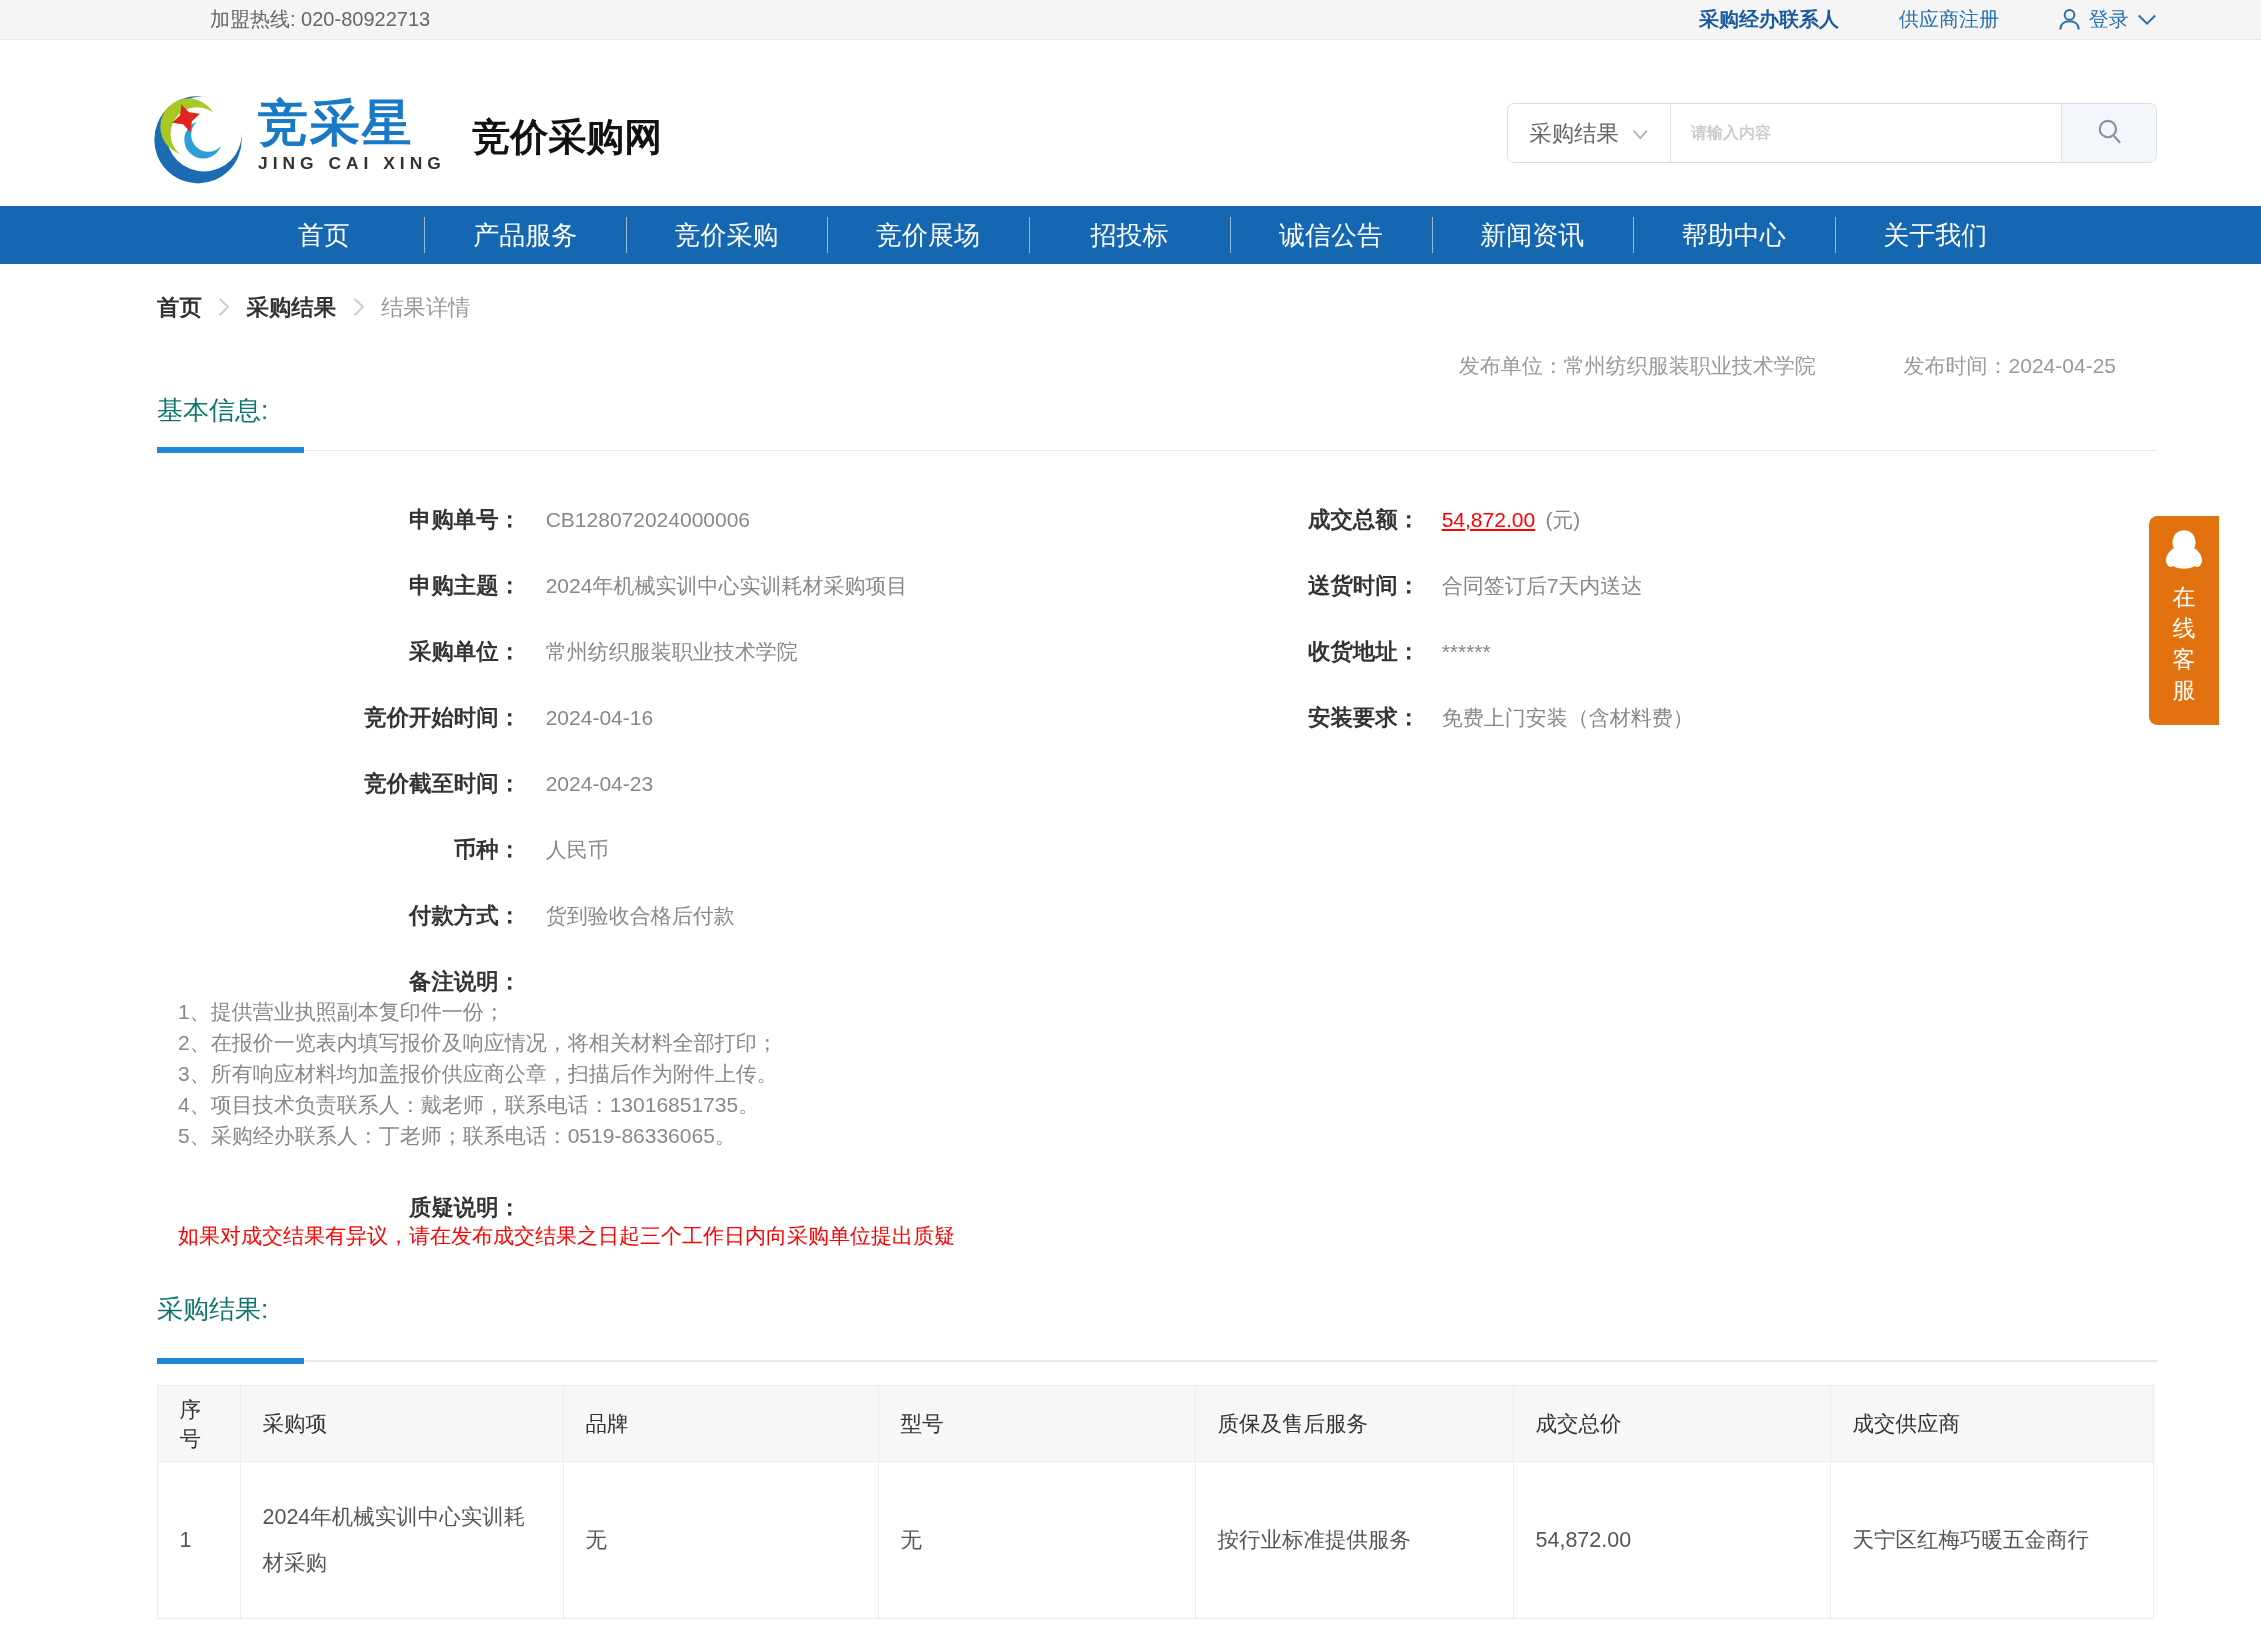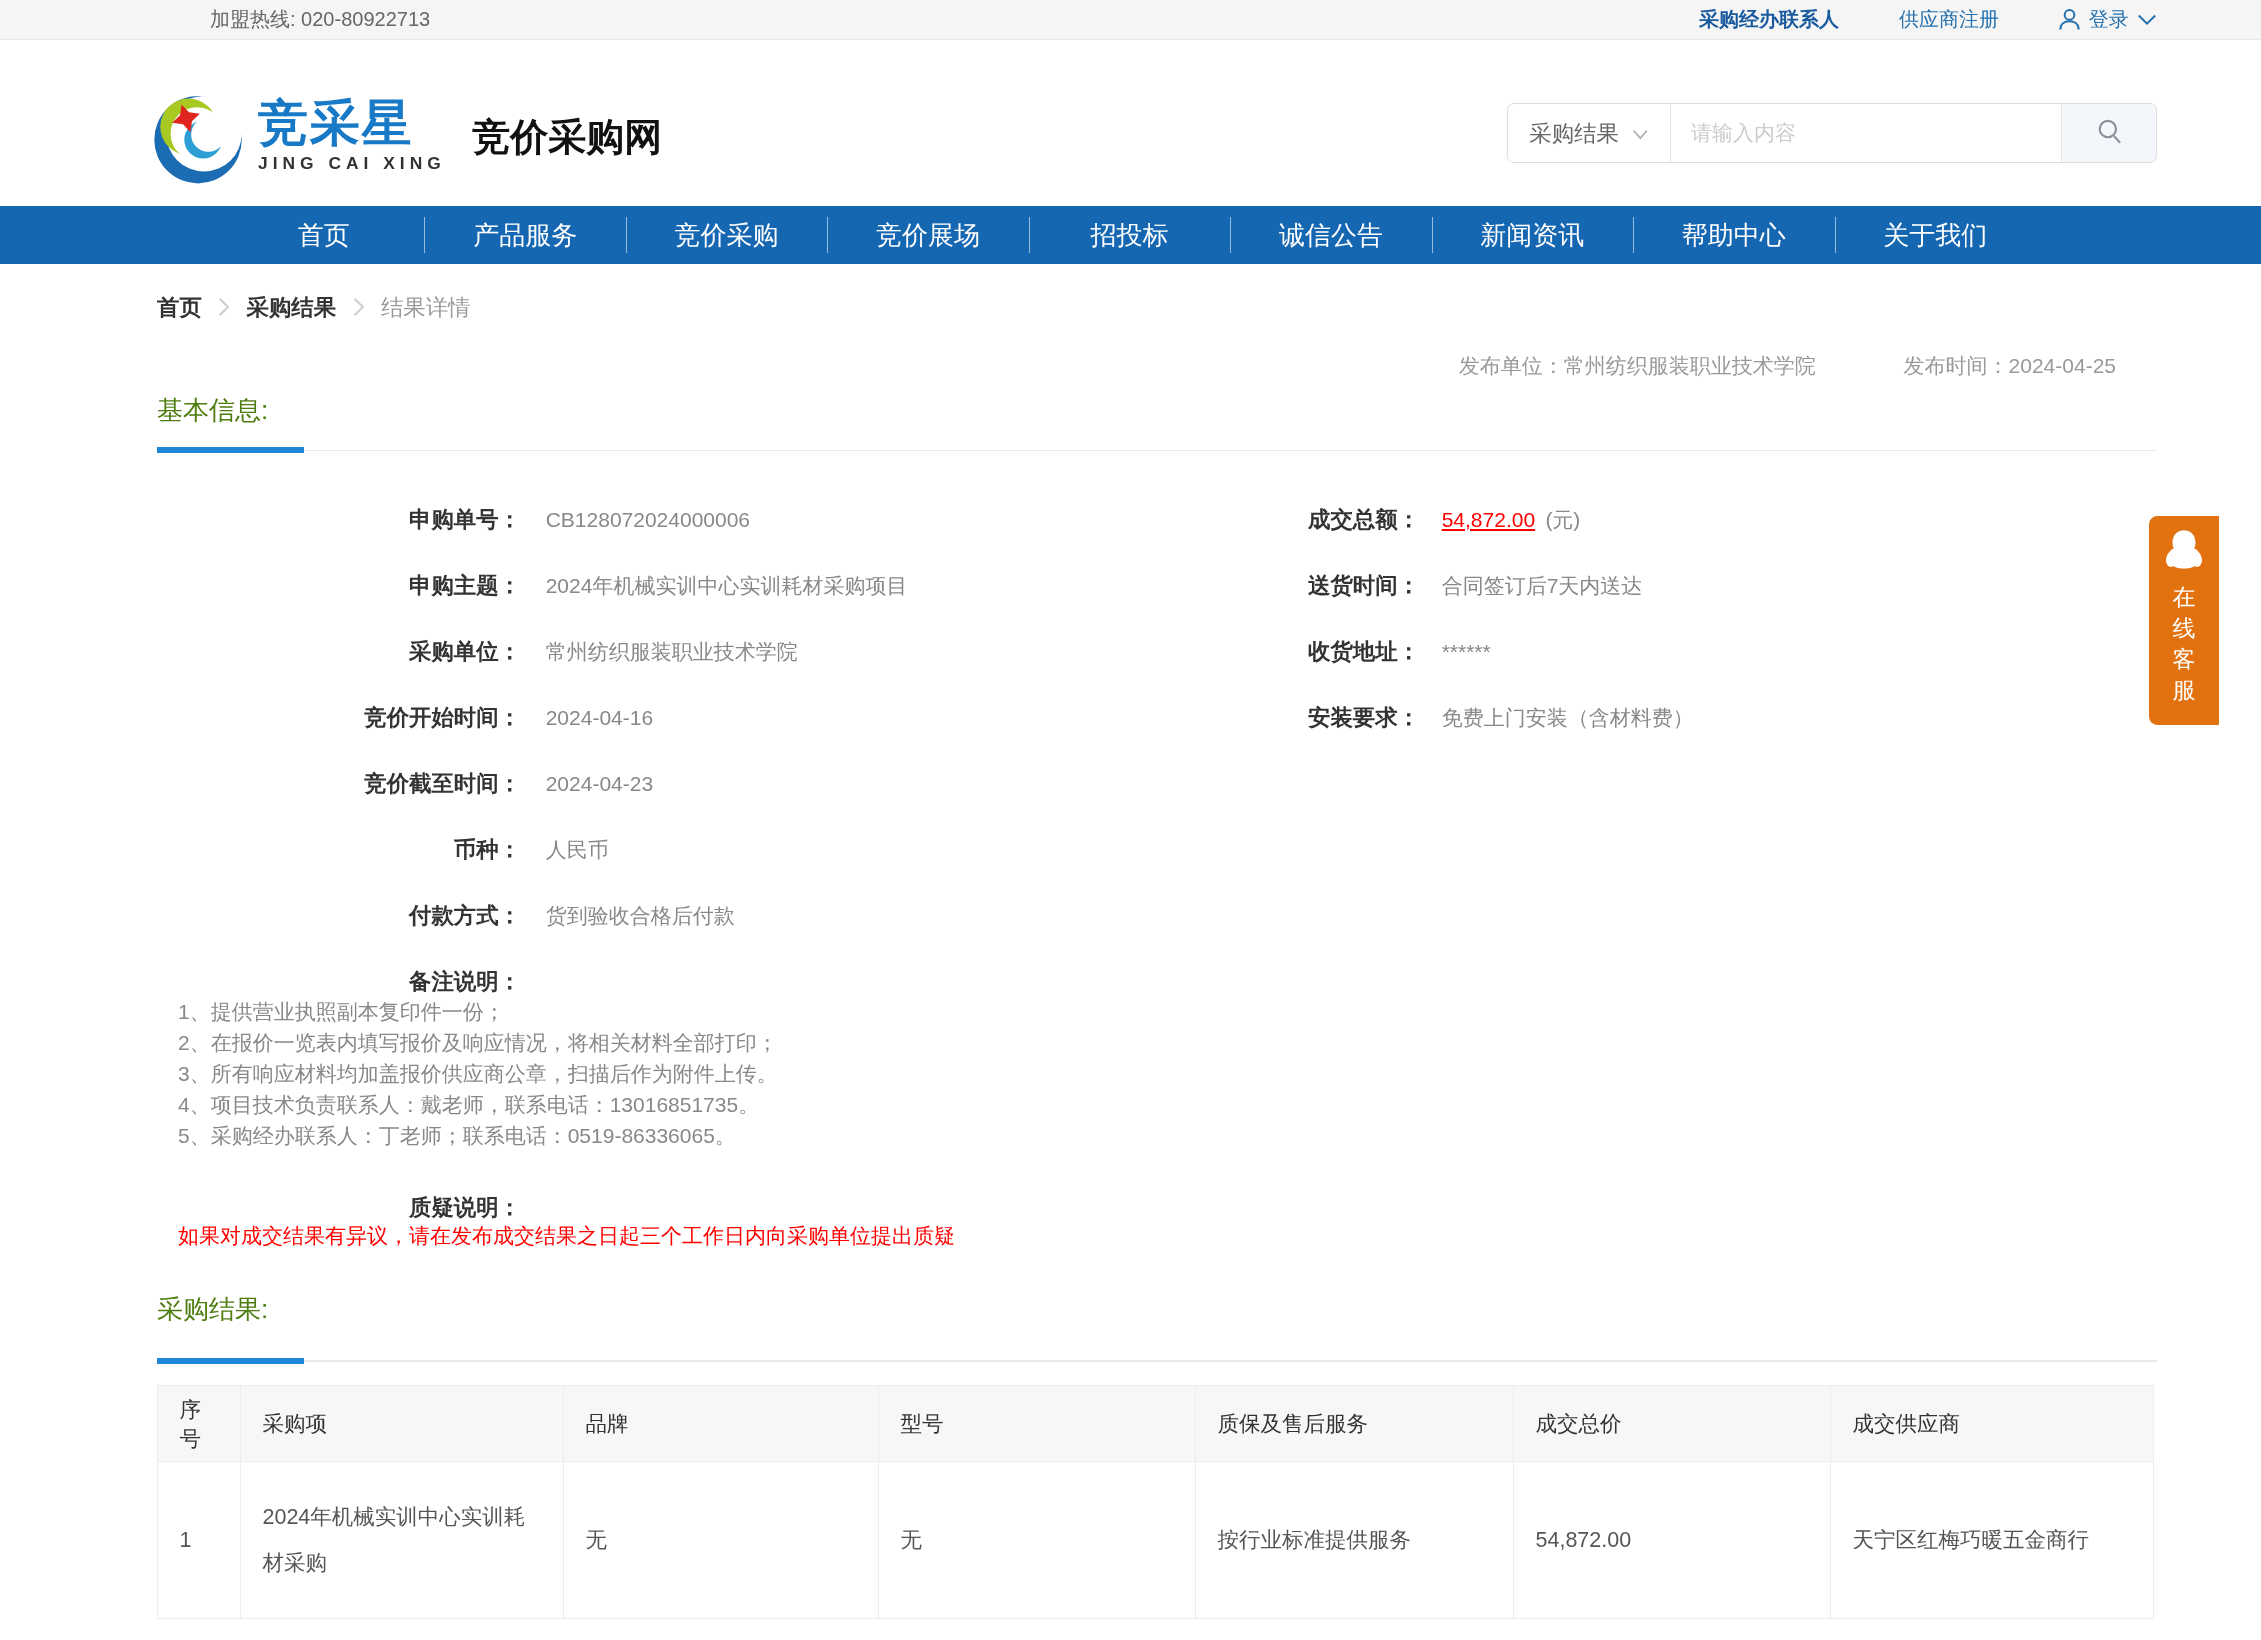--- a/index.html
+++ b/index.html
@@ -23,21 +23,21 @@
   .header-inner{position:relative;height:166px;}
   .logo{position:absolute;left:-6.6px;top:50px;display:flex;align-items:flex-start;cursor:pointer;}
   .logo-mark{width:96px;height:96px;flex:0 0 auto;}
   .logo-text{margin-left:11.6px;margin-top:8.3px;}
   .logo-cn{font-size:50px;font-weight:700;color:#1879c6;letter-spacing:1.7px;line-height:51px;}
   .logo-en{font-size:17.4px;font-weight:700;color:#333;letter-spacing:5px;margin-top:3.3px;}
   .site-name{margin-left:26.5px;margin-top:21.5px;font-size:38px;font-weight:700;color:#111;}
   .search{position:absolute;right:0;top:63px;width:650px;height:60px;border:0.8px solid #ddd;border-radius:6.6px;display:flex;align-items:stretch;background:#fff;box-sizing:border-box;}
   .search-sel{width:162px;display:flex;align-items:center;justify-content:center;border-right:0.8px solid #e3e3e3;color:#666;font-size:22.4px;cursor:pointer;}
   .search-sel .chev{margin-left:13.2px;}
-  .search-input{flex:1;border:none;outline:none;font-size:21px;color:#333;padding:0 20px;background:transparent;font-family:inherit;}
+  .search-input{flex:1;border:none;outline:none;font-size:16px;color:#333;padding:0 20px;background:transparent;font-family:inherit;font-weight:bold;}
   .search-input::placeholder{color:#ccc;}
   .search-btn{width:94px;background:#f3f6fa;border-left:0.8px solid #e3e3e3;border-radius:0 6.6px 6.6px 0;display:flex;align-items:center;justify-content:center;cursor:pointer;}
 
   
   .nav{height:58px;background:#1567b2;}
   .nav-inner{margin-left:66px;width:1813px;height:58px;display:flex;}
   .nav-item{flex:1;position:relative;display:flex;align-items:center;justify-content:center;color:#fff;font-size:26px;cursor:pointer;}
   .nav-item + .nav-item::before{content:"";position:absolute;left:0;top:10.8px;height:36px;width:0.8px;background:rgba(255,255,255,.55);}
 
   
@@ -45,21 +45,21 @@
   .crumb{font-weight:700;color:#333;cursor:pointer;}
   .crumb-current{color:#999;font-weight:400;}
   .crumb-sep{margin:0 16.6px;display:flex;align-items:center;}
 
   
   .doc-title{margin-top:30px;text-align:center;font-size:32px;font-weight:700;color:#222;line-height:38px;}
   .doc-meta{margin-top:31px;text-align:right;font-size:21px;color:#999;}
   .doc-meta span{margin:0 41px;}
 
   
-  .section-title{font-size:26px;color:#4d7c0f;line-height:31px;}
+  .section-title{font-size:26px;color:#0f766e;line-height:31px;}
   .section-rule{margin-top:21.5px;position:relative;height:5.8px;}
   .section-rule .gray{position:absolute;left:0;right:0;top:2.5px;height:1.7px;background:#e9e9e9;}
   .section-rule .blue{position:absolute;left:0;top:0;width:147px;height:5.8px;background:#1e87d8;}
   .sec1{margin-top:15px;}
   .sec2{margin-top:76px;}
   .sec2 .section-rule{margin-top:33px;}
 
   
   .fields{position:relative;height:712px;margin-top:53px;}
   .col-left{position:absolute;left:0;top:0;width:1159px;}

